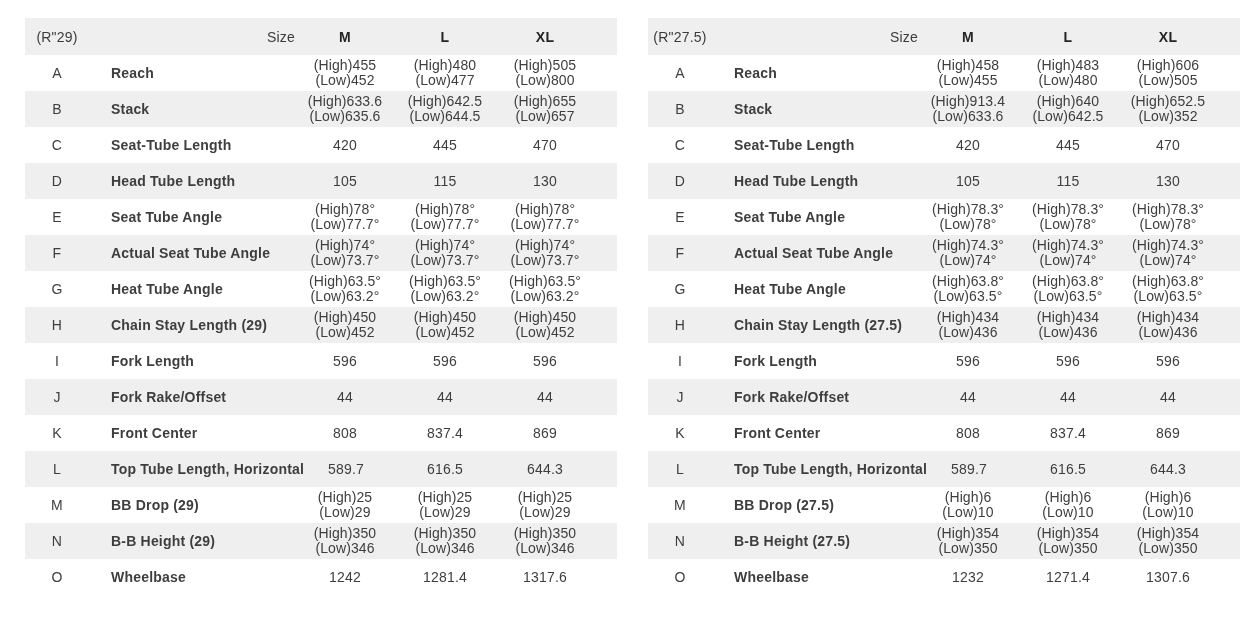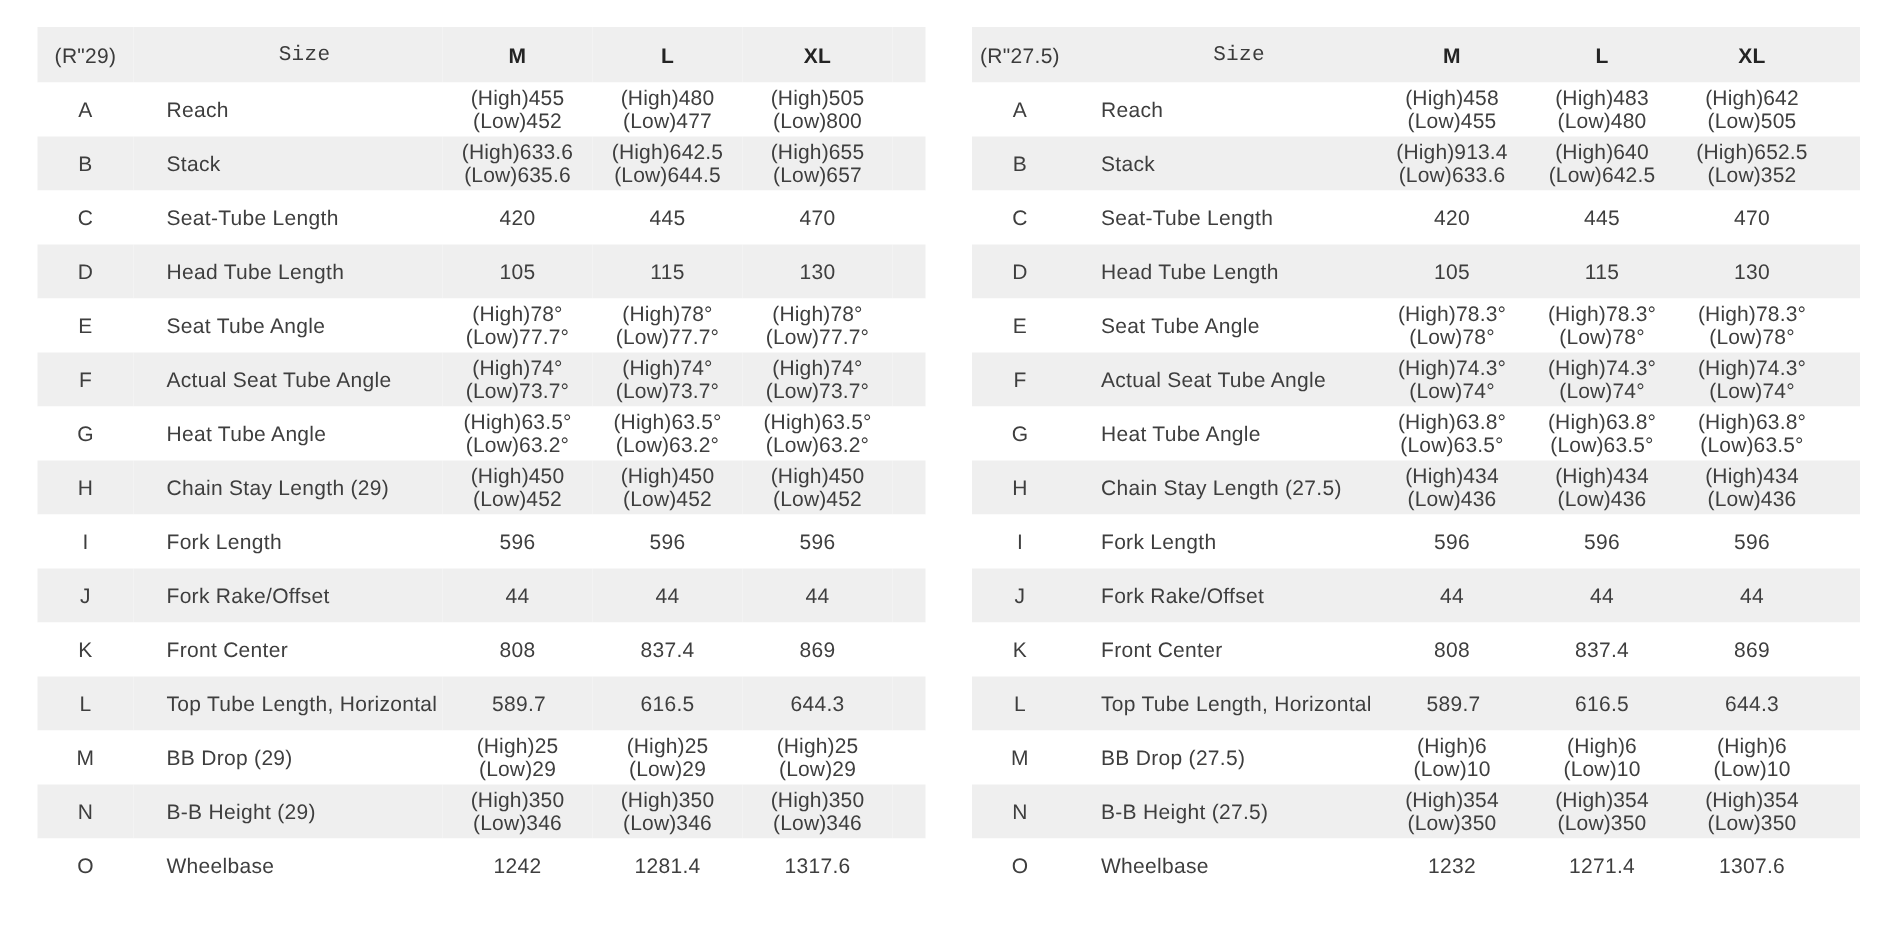--- a/index.html
+++ b/index.html
@@ -24,28 +24,28 @@
     letter-spacing: 0.2px;
   }
   col.col-letter { width: 64px; }
   col.col-label  { width: 206px; }
   col.col-size   { width: 100px; }
   col.col-spacer { width: 22px; }
 
   thead tr { background: #efefef; }
   thead th { height: 37px; font-weight: normal; color: #3b3b3b; vertical-align: middle; }
   th.h-letter { text-align: center; }
-  th.h-label  { text-align: center; padding-left: 22px; font-family: Liberation Mono, monospace; }
+  th.h-label  { text-align: right; padding-left: 22px; }
   th.h-size   { text-align: center; font-weight: bold; color: #242424; }
 
   tbody tr { background: #ffffff; }
   tbody tr.stripe { background: #efefef; }
   tbody td { height: 36px; vertical-align: middle; }
   td.c-letter { text-align: center; }
-  td.c-label  { text-align: left; padding-left: 22px; white-space: nowrap; overflow: visible; }
+  td.c-label  { text-align: left; padding-left: 22px; white-space: nowrap; overflow: visible; font-weight: bold; }
   td.c-value  { text-align: center; }
   td.c-value.twoline { font-size: 14px; line-height: 15px; letter-spacing: 0.1px; }
   
   tr[data-letter="L"] td.c-value.v0 { text-align: center; padding-left: 2px; margin-top: 48px; }
 </style>
 </head>
 <body>
 
 <div class="tables-wrap">
   <table class="geo-table">
@@ -329,21 +329,21 @@
           <td class="c-label">Reach</td>
           <td class="c-value v0 twoline">
             <div class="value-line">(High)458</div>
             <div class="value-line">(Low)455</div>
           </td>
           <td class="c-value v1 twoline">
             <div class="value-line">(High)483</div>
             <div class="value-line">(Low)480</div>
           </td>
           <td class="c-value v2 twoline">
-            <div class="value-line">(High)642</div>
+            <div class="value-line">(High)606</div>
             <div class="value-line">(Low)505</div>
           </td>
           <td class="c-spacer"></td>
         </tr>
         <tr class="stripe" data-letter="B">
           <td class="c-letter">B</td>
           <td class="c-label">Stack</td>
           <td class="c-value v0 twoline">
             <div class="value-line">(High)913.4</div>
             <div class="value-line">(Low)633.6</div>

